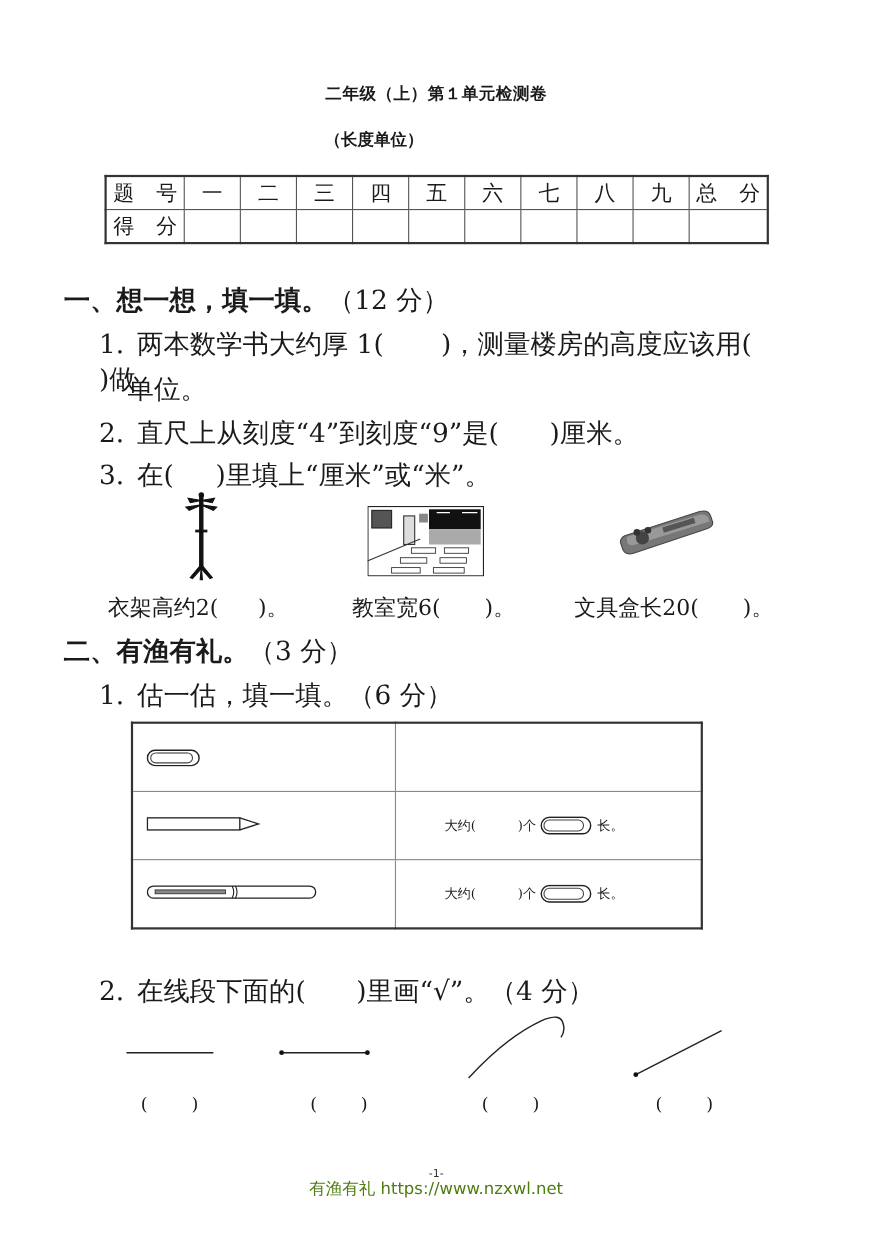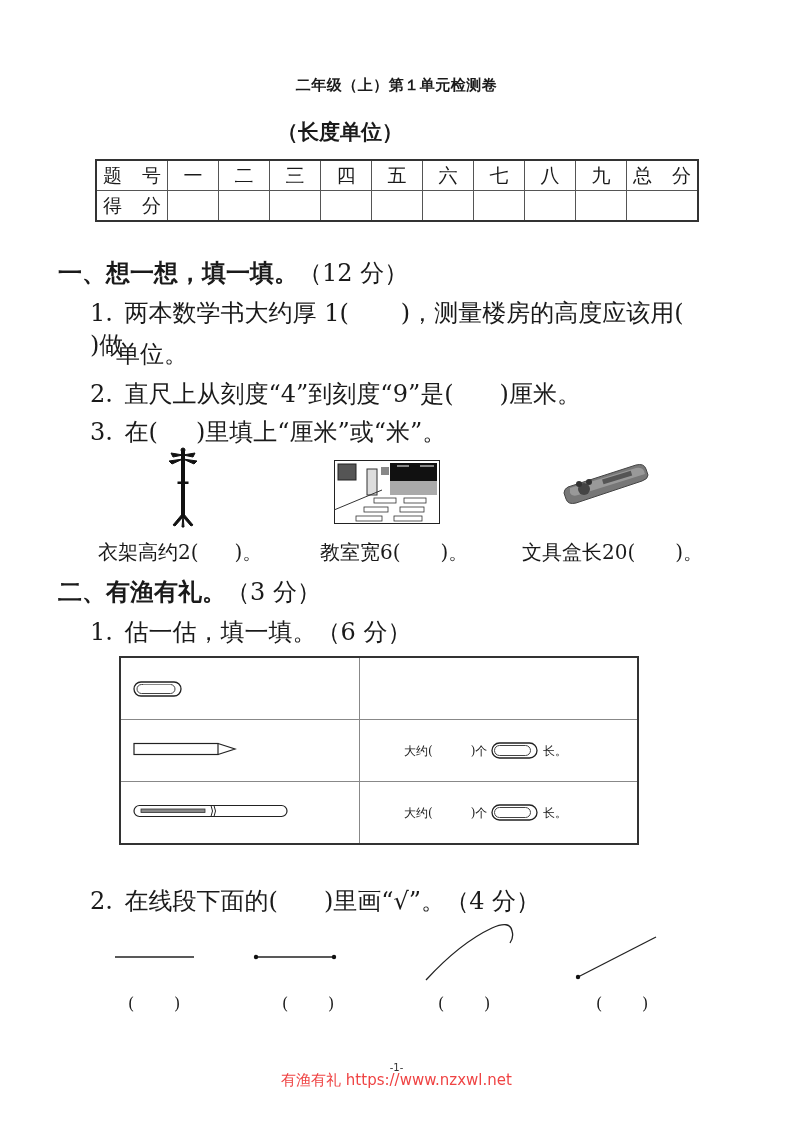--- a/index.html
+++ b/index.html
@@ -2,39 +2,39 @@
 <html><head>
 <meta charset="utf-8">
 <style>
   html, body { margin:0; padding:0; background:#ffffff; }
   body { width:793px; height:1122px; position:relative; overflow:hidden;
          font-family:"DejaVu Serif","Liberation Serif",serif; color:#1a1a1a; }
   .abs { position:absolute; }
   .title { left:0; width:793px; top:76px; text-align:center; font-family:"DejaVu Sans","Liberation Sans",sans-serif;
            font-weight:bold; font-size:15px; letter-spacing:0.5px; }
   .subtitle { left:0; width:680px; top:118px; text-align:center; font-family:"DejaVu Sans","Liberation Sans",sans-serif;
-           font-weight:bold; font-size:21px; }
+           font-weight:bold; font-size:15px; }
   table.score { position:absolute; left:95px; top:159px; width:604px; border-collapse:collapse;
                 font-size:19px; border:2px solid #333; }
   table.score td { border:1px solid #555; height:29px; text-align:center; padding:0; }
   table.score td.lbl { width:62px; text-align:justify; padding:0 4px; }
   .lblinner { display:flex; justify-content:space-between; padding:0 2px; }
   .sec { font-family:"DejaVu Sans","Liberation Sans",sans-serif; font-weight:bold; font-size:24px; }
   .sec .pts { font-family:"DejaVu Serif","Liberation Serif",serif; font-weight:normal; }
   .q { font-size:24px; }
   .blank { display:inline-block; }
   .cap { font-size:20px; }
   table.est { position:absolute; left:119px; top:656px; width:520px; border-collapse:collapse; border:2px solid #333; }
   table.est td { border:1px solid #888; height:61px; padding:0; vertical-align:middle; font-size:12px; }
   table.est td.left { width:226px; padding-left:12px; }
   table.est td.right { padding-left:44px; }
   .clip { display:inline-block; vertical-align:middle; }
   .paren-row span { position:absolute; font-size:16px; }
   .footer { left:0; width:793px; top:1071px; text-align:center; font-family:"DejaVu Sans","Liberation Sans",sans-serif;
-            font-size:15px; color:#ef4444; }
+            font-size:15px; color:#4d7c0f; }
   .pagenum { left:0; width:793px; top:1062px; text-align:center; font-family:"DejaVu Sans","Liberation Sans",sans-serif;
              font-size:10px; color:#333; }
 </style>
 </head>
 <body>
 
 <div class="abs title">二年级（上）第１单元检测卷</div>
 <div class="abs subtitle">（长度单位）</div>
 
 <table class="score">

